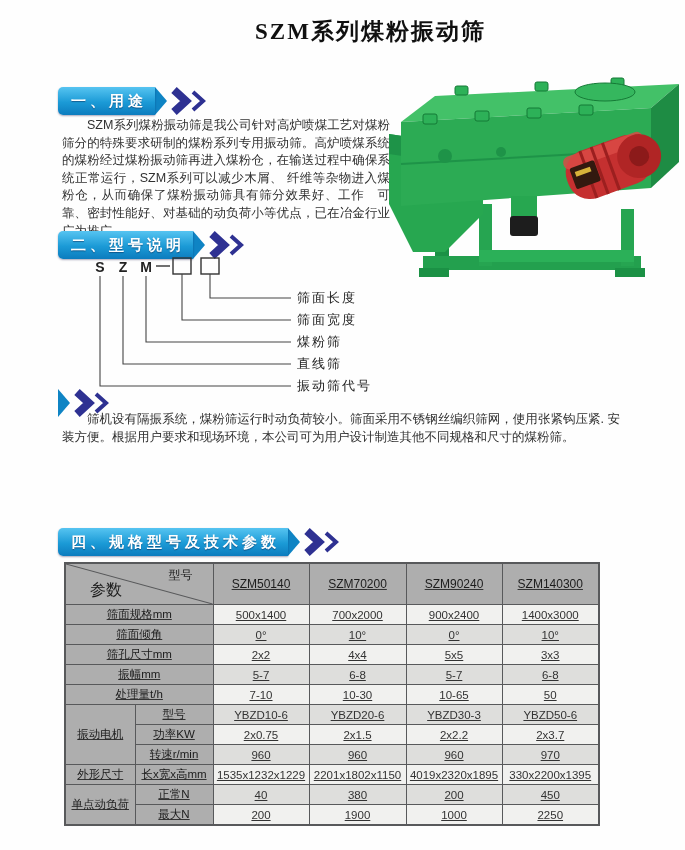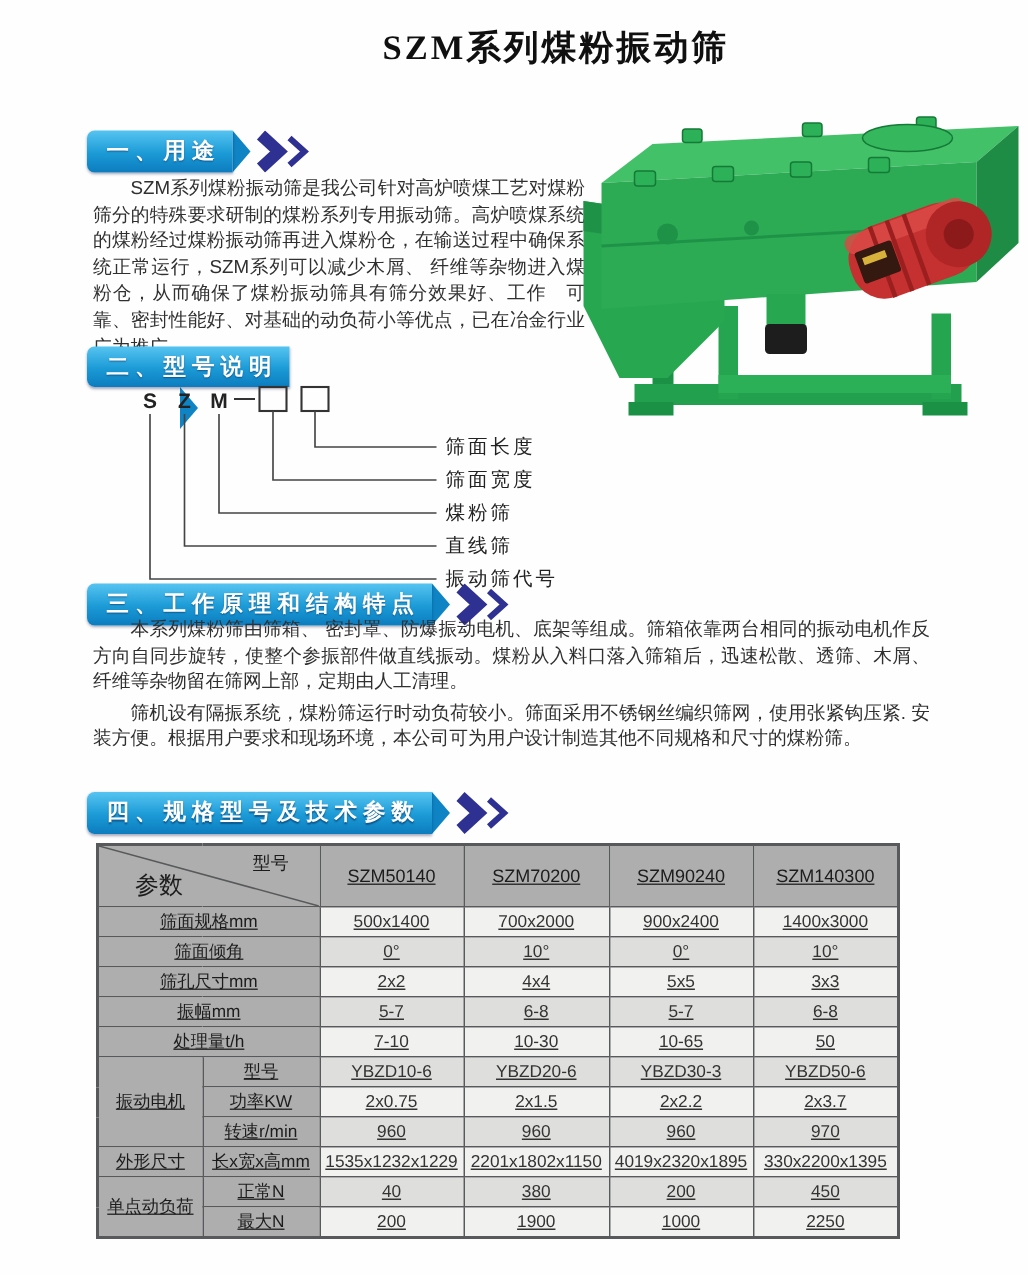--- a/index.html
+++ b/index.html
@@ -115,21 +115,21 @@
     <rect x="-12" y="-25" width="88" height="50" rx="23" fill="#c53030"></rect>
     <rect x="-10" y="-24" width="84" height="13" rx="6" fill="#d94a45" opacity="0.85"></rect>
     <path d="M10 -25 L10 25 M22 -25 L22 25 M34 -25 L34 25" stroke="#9c1f1f" stroke-width="3"></path>
     <circle cx="64" cy="0" r="22" fill="#b02525"></circle>
     <circle cx="64" cy="0" r="10" fill="#8c1a1a"></circle>
     <rect x="-6" y="-12" width="26" height="22" rx="2" fill="#33190f"></rect>
     <rect x="-2" y="-7" width="16" height="5" fill="#d8b23a"></rect>
   </g>
 </svg>
 
-<div class="abs banner" style="left:58px;top:231px;flex-direction:column;">
+<div class="abs banner" style="left:58px;top:231px;">
   <span class="bx">二、型号说明</span>
   <span class="tip"></span>
   <svg width="36" height="28" viewBox="0 0 36 28">
     <path d="M3 3 L15 14 L3 25" fill="none" stroke="#2e3192" stroke-width="8"></path>
     <path d="M22 5 L32 14 L22 23" fill="none" stroke="#2e3192" stroke-width="4"></path>
   </svg>
 </div>
 
 <svg class="abs" style="left:85px;top:256px;" width="360" height="140" viewBox="0 0 360 140">
   <g fill="#222" font-size="14" font-weight="bold" text-anchor="middle">
@@ -152,30 +152,28 @@
   <g fill="#222" font-size="13" letter-spacing="2">
     <text x="212" y="46">筛面长度</text>
     <text x="212" y="68">筛面宽度</text>
     <text x="212" y="90">煤粉筛</text>
     <text x="212" y="112">直线筛</text>
     <text x="212" y="134">振动筛代号</text>
   </g>
 </svg>
 
 <div class="abs banner" style="left:58px;top:389px;">
-  <span class="bx">三、工作原理和结构特点</span>
   <span class="tip"></span>
   <svg width="36" height="28" viewBox="0 0 36 28">
     <path d="M3 3 L15 14 L3 25" fill="none" stroke="#2e3192" stroke-width="8"></path>
     <path d="M22 5 L32 14 L22 23" fill="none" stroke="#2e3192" stroke-width="4"></path>
   </svg>
 </div>
 
 <div class="abs" style="left:62px;top:411px;width:558px;">
-  <p class="para">本系列煤粉筛由筛箱、 密封罩、防爆振动电机、底架等组成。筛箱依靠两台相同的振动电机作反方向自同步旋转，使整个参振部件做直线振动。煤粉从入料口落入筛箱后，迅速松散、透筛、木屑、纤维等杂物留在筛网上部，定期由人工清理。</p>
   <p class="para">筛机设有隔振系统，煤粉筛运行时动负荷较小。筛面采用不锈钢丝编织筛网，使用张紧钩压紧. 安装方便。根据用户要求和现场环境，本公司可为用户设计制造其他不同规格和尺寸的煤粉筛。</p>
 </div>
 
 <div class="abs banner" style="left:58px;top:528px;">
   <span class="bx">四、规格型号及技术参数</span>
   <span class="tip"></span>
   <svg width="36" height="28" viewBox="0 0 36 28">
     <path d="M3 3 L15 14 L3 25" fill="none" stroke="#2e3192" stroke-width="8"></path>
     <path d="M22 5 L32 14 L22 23" fill="none" stroke="#2e3192" stroke-width="4"></path>
   </svg>

